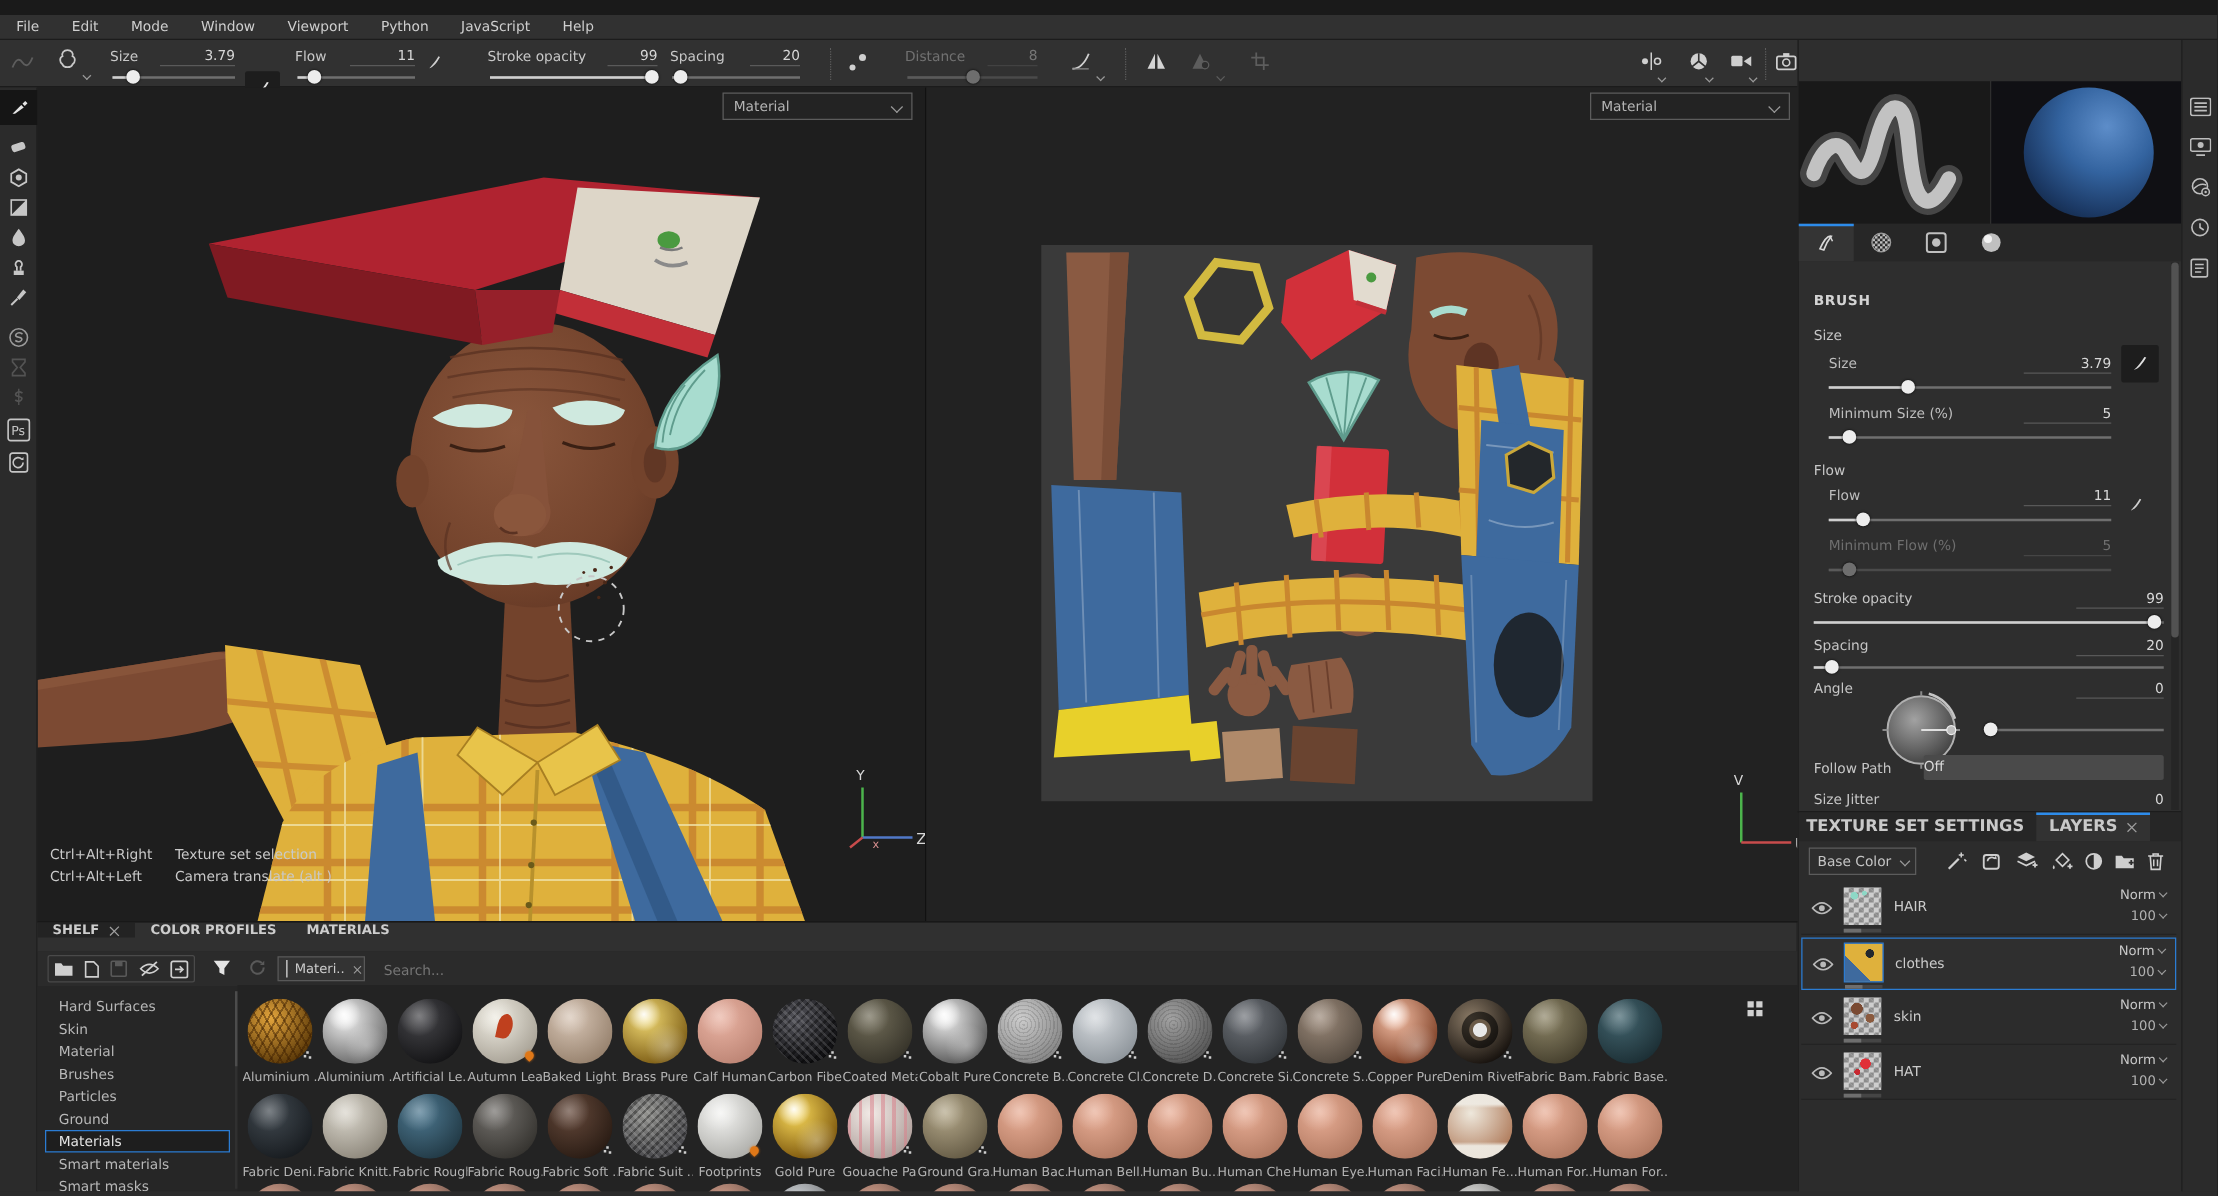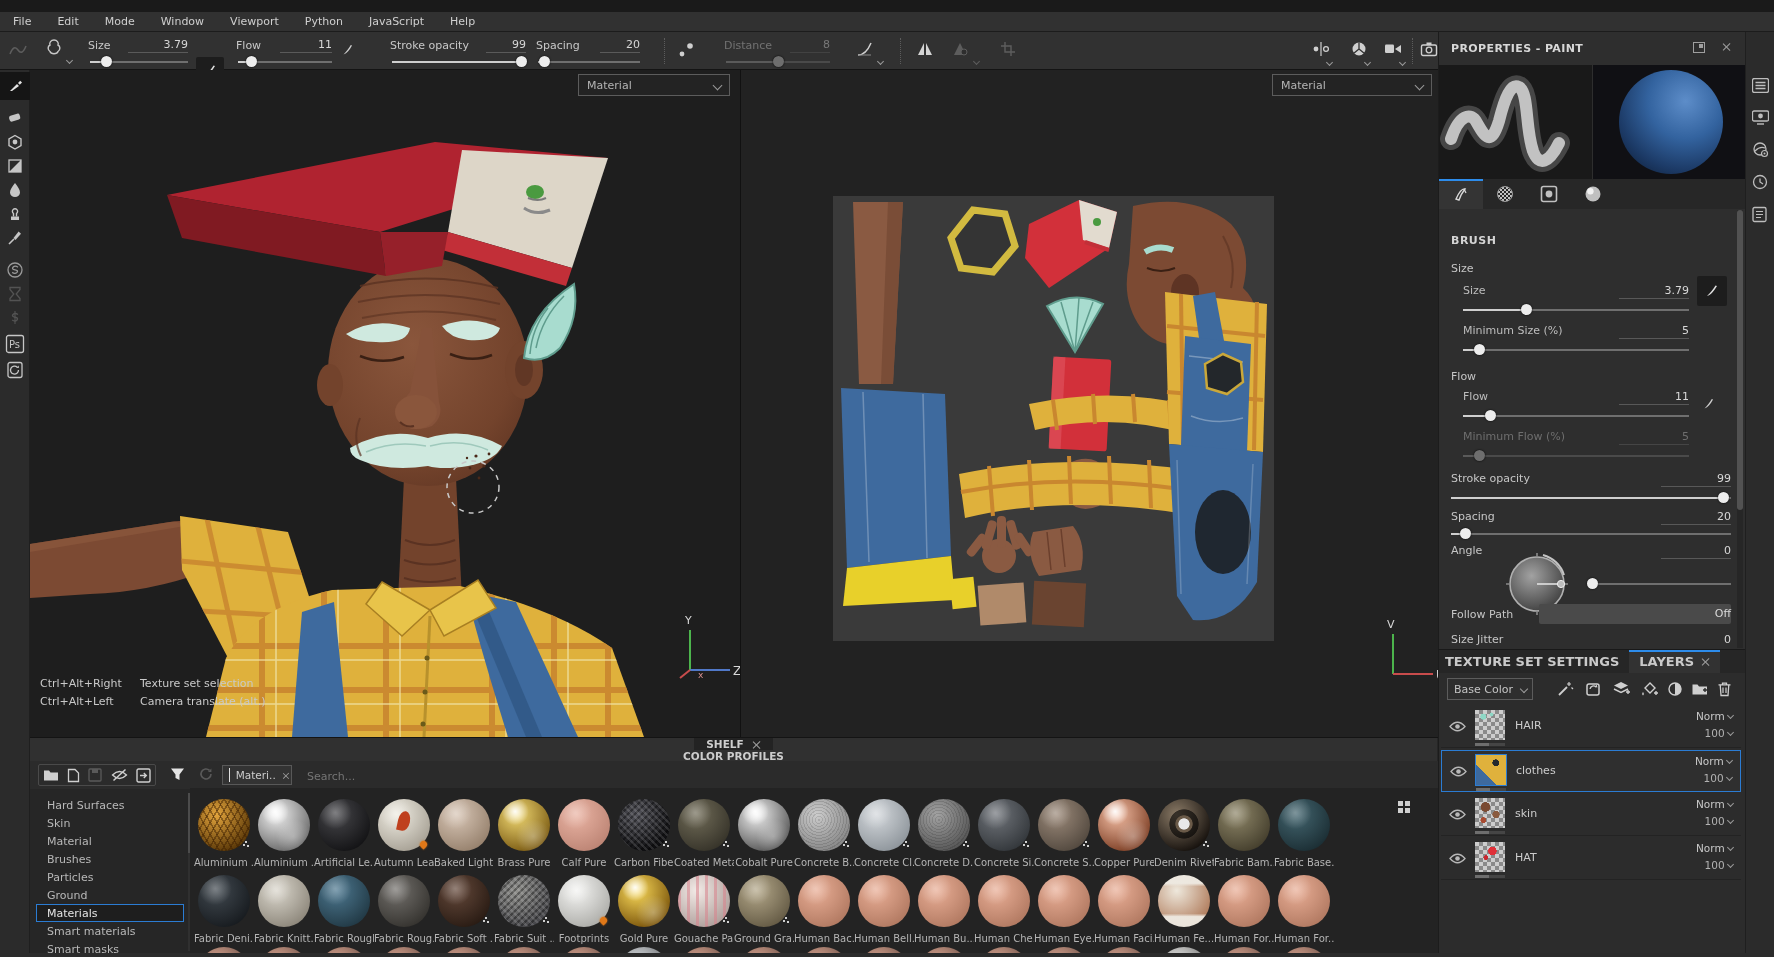--- a/index.html
+++ b/index.html
@@ -63,21 +63,21 @@
   #props-tabs{position:absolute;left:0;top:147px;right:0;height:30px;background:#272727;display:flex;}
   .ptab{position:relative;width:44px;height:30px;display:flex;align-items:center;justify-content:center;}
   .ptab.active{background:#343434;}
   .ptab.active::before{content:'';position:absolute;left:0;right:0;top:0;height:2px;background:#2d8ceb;}
   .prow{position:absolute;color:#bdbdbd;}
   .pgroup{color:#c6c6c6;}
   .pval{position:absolute;text-align:right;color:#d8d8d8;border-bottom:1px solid #585858;padding-bottom:1px;}
   .pdis{color:#6e6e6e;}
   .pdis-val{border-bottom-color:#454545;color:#6e6e6e;}
   #brush-sec-title{font-weight:bold;color:#d4d4d4;letter-spacing:.5px;}
-  #followpath-btn{position:absolute;left:100px;top:572px;width:192px;height:20px;background:#4a4a4a;color:#dadada;text-align:right;line-height:20px;border-radius:2px;}
+  #followpath-btn{position:absolute;left:100px;top:572px;width:192px;height:20px;background:#4a4a4a;color:#dadada;text-align:left;line-height:20px;border-radius:2px;}
   #props-scroll{position:absolute;right:2px;top:178px;width:6px;height:438px;background:#262626;}
   #props-scroll i{position:absolute;left:0;width:6px;top:0;height:300px;background:#525252;border-radius:3px;}
 
   
   #layers{position:absolute;left:1438px;top:637px;width:307px;height:304px;background:#2c2c2c;border-left:1px solid #1c1c1c;border-top:1px solid #191919;}
   #ltabs{position:absolute;left:0;top:0;right:0;height:23px;background:#262626;display:flex;}
   .ltab{position:relative;padding:0 10px;font-weight:bold;font-size:13px;color:#c9c9c9;display:flex;align-items:center;gap:7px;}
   .ltab.active{background:#323232;}
   .ltab.active::before{content:'';position:absolute;left:0;right:0;top:0;height:2px;background:#2d8ceb;}
   #ltoolbar{position:absolute;left:0;top:23px;right:0;height:33px;display:flex;align-items:center;}
@@ -103,21 +103,21 @@
   .lright{position:absolute;right:8px;top:4px;text-align:right;}
   .lblend{display:block;font-size:10.5px;color:#c8c8c8;}
   .lopacity{display:block;margin-top:5px;font-size:10.5px;color:#b2b2b2;}
 
   
   #rstrip{position:absolute;left:1745px;top:20px;width:29px;height:921px;background:#2b2b2b;border-left:1px solid #1f1f1f;}
   .rsicon{position:absolute;left:6px;}
 
   
   #shelf{position:absolute;left:30px;top:725px;width:1408px;height:216px;background:#262626;border-top:1px solid #141414;overflow:hidden;}
-  #shelf-tabs{position:absolute;left:0;top:0;right:1px;height:23px;background:#303030;display:flex;align-items:center;flex-direction:column;}
+  #shelf-tabs{position:absolute;left:0;top:0;right:1px;height:23px;background:#303030;display:flex;align-items:flex-start;}
   .stab{padding:0 12px;display:flex;align-items:center;gap:8px;font-weight:bold;font-size:10.5px;color:#cdcdcd;}
   .stab.active{background:#232323;}
   #shelf-toolbar{position:absolute;left:0;top:23px;right:0;height:28px;background:#2b2b2b;}
   #file-icons{position:absolute;left:8px;top:3px;width:118px;height:22px;border:1px solid #4a4a4a;border-radius:2px;display:flex;align-items:center;justify-content:space-around;}
   #filter-chip{position:absolute;left:192px;top:4px;width:70px;height:20px;background:#333333;border:1px solid #585858;display:flex;align-items:center;gap:6px;padding:0 6px;color:#cccccc;font-size:10.5px;}
   #filter-chip::before{content:'';width:2px;height:14px;background:#e0e0e0;}
   #shelf-search{position:absolute;left:275px;top:4px;width:300px;height:20px;background:transparent;border:none;outline:none;color:#9a9a9a;font-family:inherit;font-size:11px;}
   #cats{position:absolute;left:6px;top:58px;width:148px;}
   .cat{height:18px;line-height:18px;padding-left:10px;color:#b8b8b8;border:1px solid transparent;}
   .cat.selected{background:#1e1e1e;border:1px solid #2b7cd3;color:#e4e4e4;}
@@ -577,25 +577,20 @@
         <text x="695" y="609" fill="#d8d8d8" font-size="12">U</text>
       </g>
     </svg>
     <div class="matdrop" style="right:6px;width:160px;">
       <span>Material</span>
         <i class="chev chev-lg"></i>
     </div>
   </div>
 
   <div id="props">
-    <div id="props-header">
-      <span id="props-title">PROPERTIES - PAINT</span>
-      <span id="props-undock"></span>
-      <span id="props-close" class="xmark"></span>
-    </div>
     <div id="brush-preview">
       <svg width="153" height="114" viewBox="0 0 153 114">
         <path d="M12 74 C20 50 32 46 38 58 C46 72 52 82 60 56 C66 32 72 18 80 22 C90 28 86 62 94 86 C100 102 110 98 120 78" stroke="#9a9a9a" stroke-width="22" fill="none" stroke-linecap="round" opacity=".35"></path>
         <path d="M12 74 C20 50 32 46 38 58 C46 72 52 82 60 56 C66 32 72 18 80 22 C90 28 86 62 94 86 C100 102 110 98 120 78" stroke="#cfcfcf" stroke-width="12" fill="none" stroke-linecap="round" opacity=".9"></path>
       </svg>
     </div>
     <div id="mat-preview">
         <div id="mat-ball"></div>
       </div>
     <div id="props-tabs">
@@ -994,21 +989,21 @@
           <div class="mat-cell">
             <div class="mat-sphere" style="background: radial-gradient(circle at 33% 26%, rgba(255, 255, 255, 0.32), rgba(255, 255, 255, 0) 32%), radial-gradient(circle at 36% 30%, rgb(216, 198, 182) 0%, rgb(151, 130, 110) 78%);"></div>
             <div class="mat-label">Baked Light...</div>
           </div>
           <div class="mat-cell">
             <div class="mat-sphere" style="background: radial-gradient(circle at 33% 24%, rgba(255, 255, 255, 0.95), rgba(255, 255, 255, 0) 26%), radial-gradient(circle at 68% 72%, rgba(255, 255, 255, 0.3), rgba(255, 255, 255, 0) 34%), radial-gradient(circle at 36% 30%, rgb(242, 218, 116) 0%, rgb(124, 92, 20) 78%);"></div>
             <div class="mat-label">Brass Pure</div>
           </div>
           <div class="mat-cell">
             <div class="mat-sphere" style="background: radial-gradient(circle at 33% 26%, rgba(255, 255, 255, 0.32), rgba(255, 255, 255, 0) 32%), radial-gradient(circle at 36% 30%, rgb(234, 180, 164) 0%, rgb(189, 133, 117) 78%);"></div>
-            <div class="mat-label">Calf Pure</div>
+            <div class="mat-label">Calf Human</div>
           </div>
           <div class="mat-cell">
             <div class="mat-sphere" style="background: repeating-linear-gradient(45deg, rgba(255, 255, 255, 0.12) 0px, rgba(255, 255, 255, 0.12) 2px, rgba(0, 0, 0, 0) 2px, rgba(0, 0, 0, 0) 5px), repeating-linear-gradient(-45deg, rgba(0, 0, 0, 0.35) 0px, rgba(0, 0, 0, 0.35) 2px, rgba(0, 0, 0, 0) 2px, rgba(0, 0, 0, 0) 5px), radial-gradient(circle at 36% 30%, rgb(85, 85, 92) 0%, rgb(12, 12, 14) 78%);">
               <i class="badge-dots"></i>
             </div>
             <div class="mat-label">Carbon Fiber</div>
           </div>
           <div class="mat-cell">
             <div class="mat-sphere" style="background: radial-gradient(circle at 33% 26%, rgba(255, 255, 255, 0.32), rgba(255, 255, 255, 0) 32%), radial-gradient(circle at 36% 30%, rgb(113, 108, 88) 0%, rgb(55, 52, 42) 78%);">
               <i class="badge-dots"></i>

